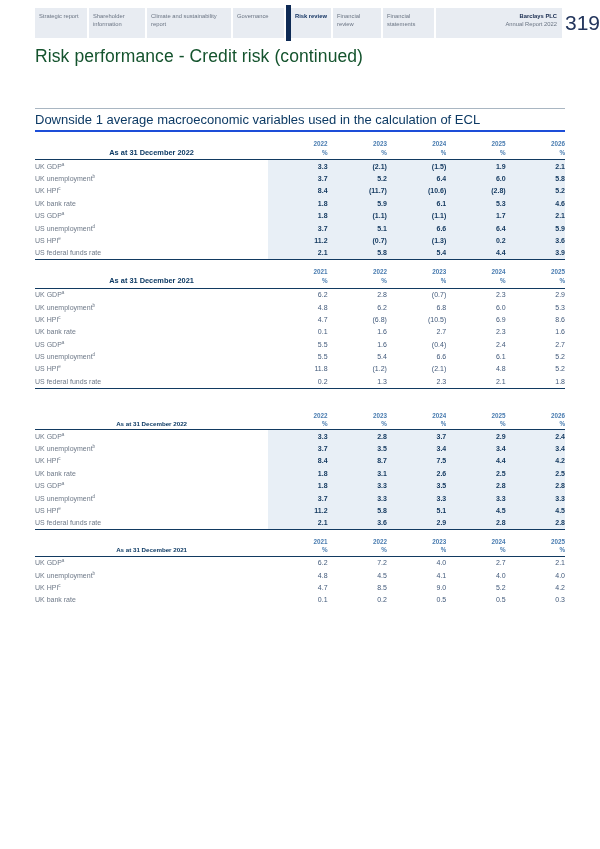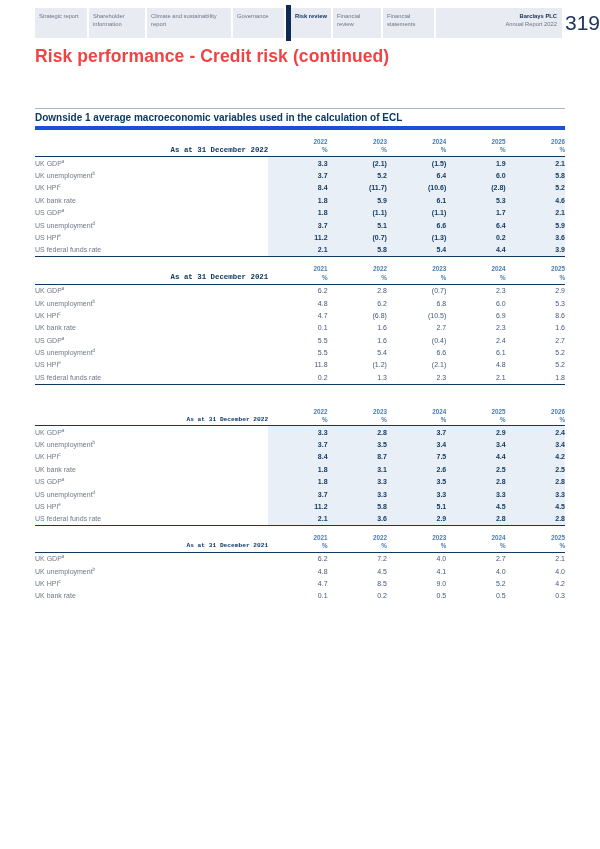--- a/index.html
+++ b/index.html
@@ -21,37 +21,37 @@
   .tab.active{color:#0d2e5e;font-weight:bold;padding-left:9px;}
   .tab.active::before{content:"";position:absolute;left:0;top:-3px;bottom:-3px;width:5px;background:#0e2a55;}
   .brand-box{background:#e8ecf2;width:126px;margin-left:2px;text-align:right;
              font-size:5.8px;line-height:1.4;padding:4px 5px;box-sizing:border-box;flex-shrink:0;}
   .brand1{font-weight:bold;color:#16294d;}
   .brand2{color:#6a7483;}
   .pageno{width:32px;margin-left:3px;font-size:21px;color:#23355c;text-align:right;
           line-height:30px;font-weight:400;flex-shrink:0;}
 
   
-  .title{position:absolute;left:35px;top:46px;margin:0;font-size:17.5px;font-weight:700;
-         color:#ef4444;letter-spacing:0.1px;}
+  .title{position:absolute;left:35px;top:46px;margin:0;font-size:17.5px;font-weight:400;
+         color:#14532d;letter-spacing:0.1px;}
 
   
   .content{position:absolute;left:35px;top:108px;width:530px;}
   .section + .section{margin-top:15px;}
-  .sec-title{font-size:10px;font-weight:bold;color:#0d3a64;
-             border-top:1px solid #a9b6c2;border-bottom:4px solid #1d4ed8;
+  .sec-title{font-size:13px;font-weight:normal;color:#0d3a64;
+             border-top:1px solid #a9b6c2;border-bottom:2px solid #1d4ed8;
              padding:3px 0 2.5px;}
 
   table.mtable{width:100%;border-collapse:collapse;table-layout:fixed;}
   .mtable td{padding:0;overflow:hidden;}
   .year-row td{color:#497cb0;font-weight:bold;font-size:6.3px;padding-top:8px;text-align:right;}
   .year-row td.corner{text-align:left;}
   .pct-row td{color:#497cb0;font-weight:bold;font-size:6.3px;text-align:right;
               padding:1px 0 2.5px;border-bottom:1.2px solid #123a61;}
-  .pct-row td.as-at{color:#0d3a64;font-size:7.4px;text-align:right;vertical-align:bottom;font-family:Liberation Mono, monospace;}
+  .pct-row td.as-at{color:#0d3a64;font-size:7.4px;text-align:center;vertical-align:bottom;}
   .small-label .pct-row td.as-at{font-size:6.2px;}
   .mtable tbody td{font-size:7px;padding:2.7px 0;}
   .mtable tbody td.lbl{color:#6e7988;}
   .mtable tbody td.val{text-align:right;}
   .shaded tbody td.val{background:#e8eff6;font-weight:bold;color:#10365d;}
   .plain tbody td.val{color:#41597a;}
   .mtable tbody tr:last-child td{border-bottom:1px solid #123a61;}
   sup{font-size:4.6px;line-height:0;}
 
   

